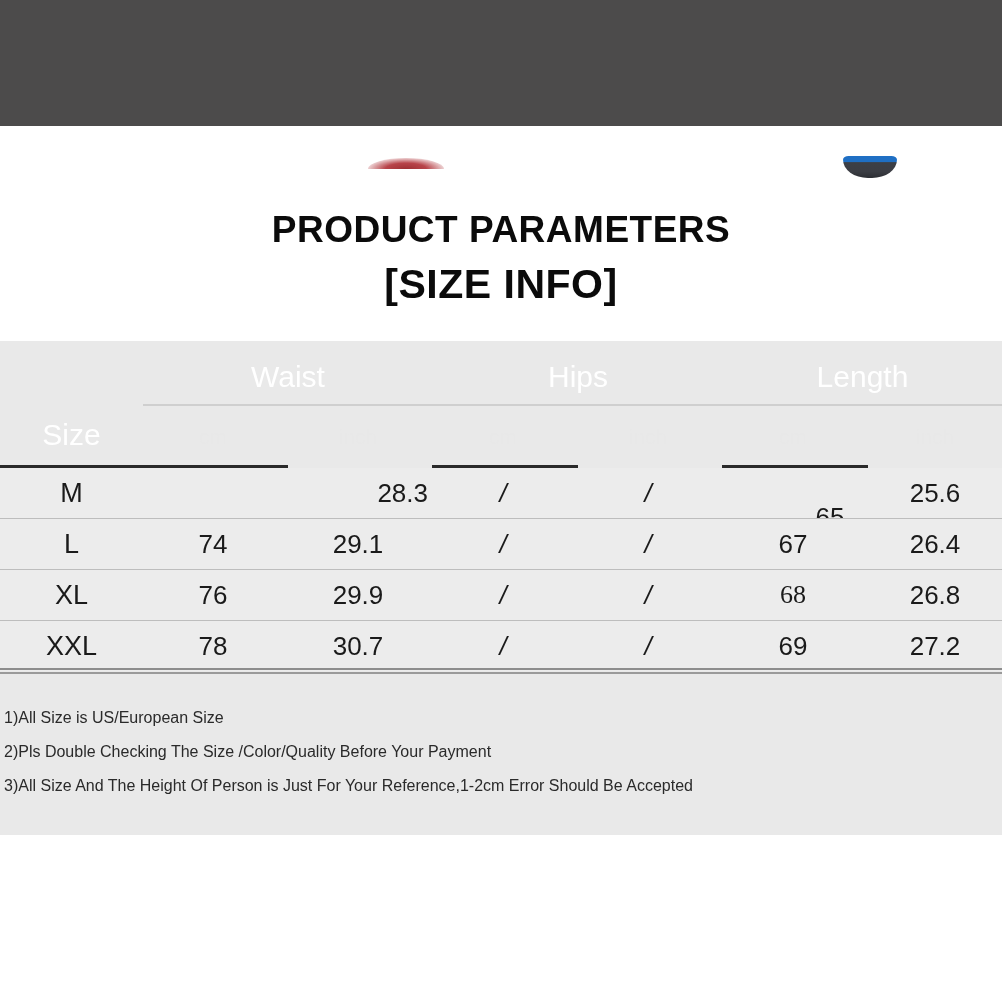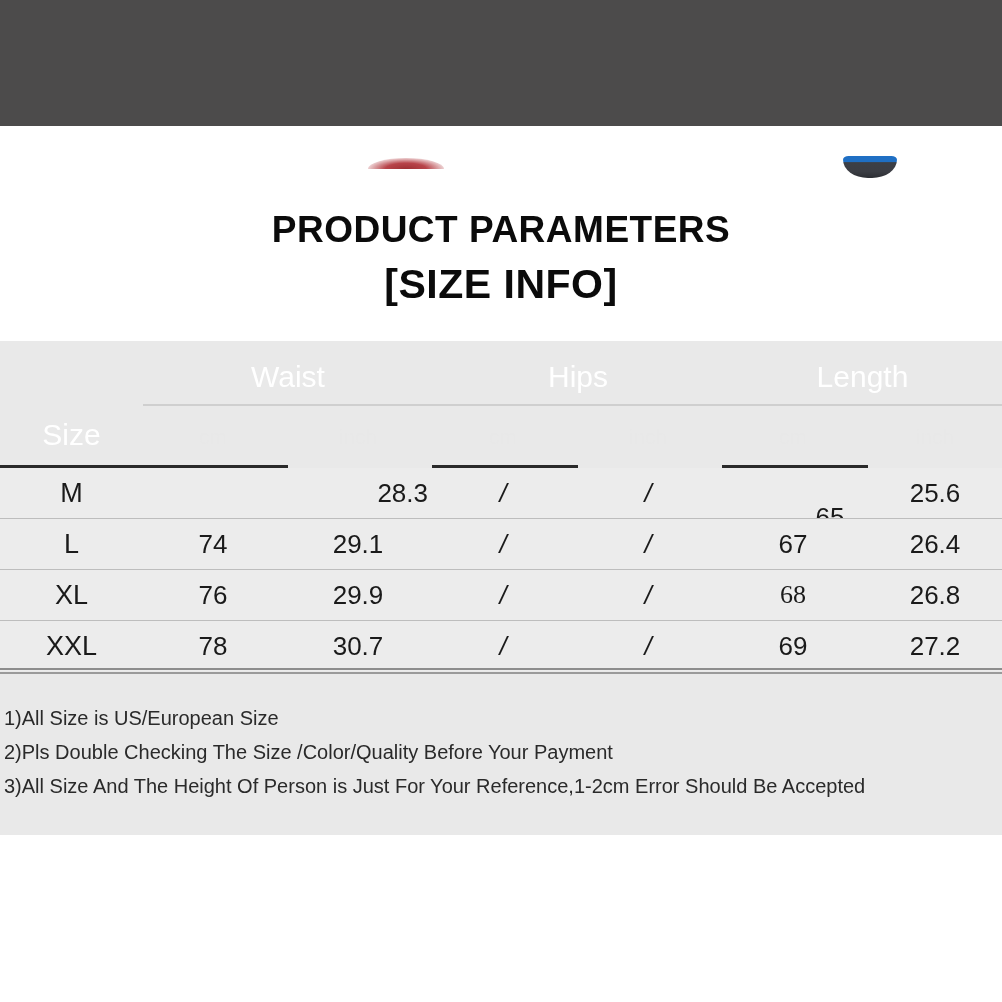--- a/index.html
+++ b/index.html
@@ -79,21 +79,21 @@
   }
   .cell.size-cell { font-size:27px; }
   .cell.slash { font-size:26px; font-style:italic; }
 
   #table-bottom-a { position:absolute; left:0; top:668px; width:1002px; height:2px; background:#8d8d8d; }
   #table-bottom-b { position:absolute; left:0; top:672px; width:1002px; height:2px; background:#9a9a9a; }
 
   
   .note {
     position:absolute; left:4px; width:990px; height:30px; line-height:30px;
-    color:#2a2a2a; font-size:20px;
+    color:#2a2a2a; font-size:16px;
     font-family:"Liberation Sans", sans-serif;
     white-space:nowrap;
   }
 </style>
 </head>
 <body>
 
 <div id="page">
 
   <div class="frag" id="frag-red"></div>

